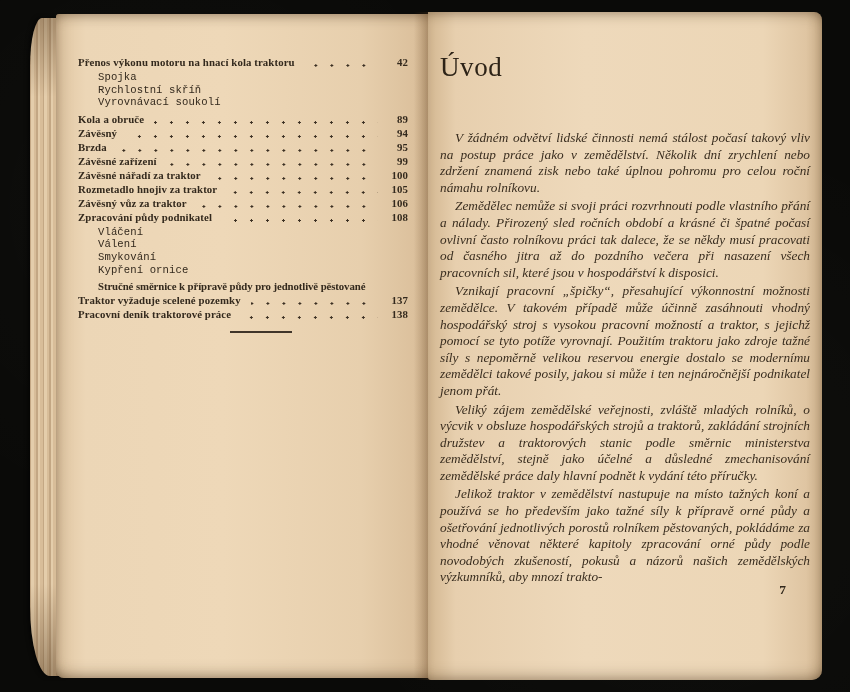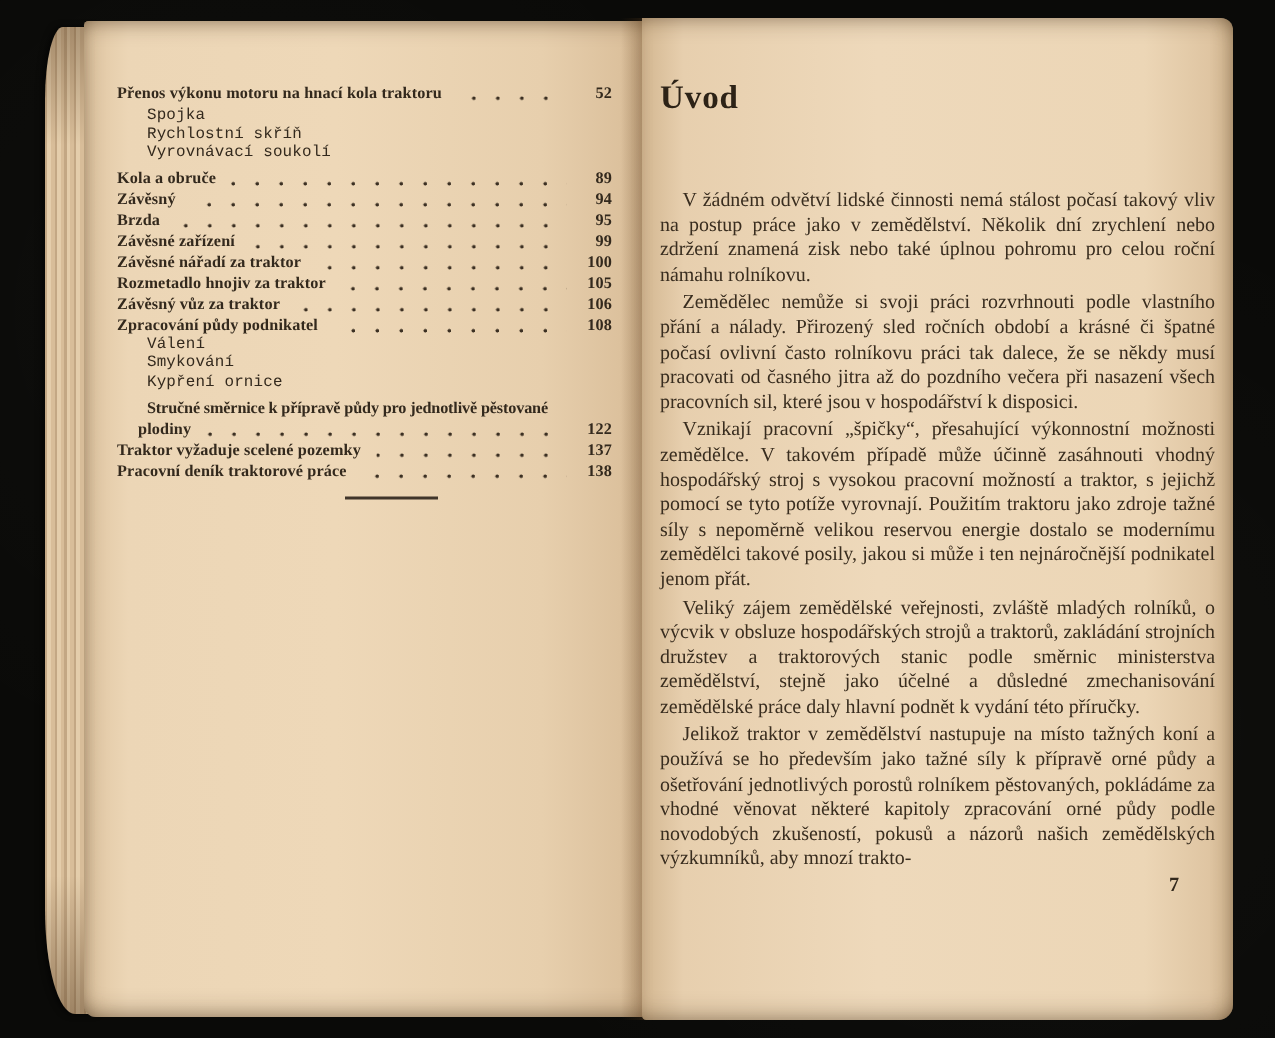--- a/index.html
+++ b/index.html
@@ -99,26 +99,27 @@
     border-top:2px solid #40352a;
     margin:10px 0 0 152px;
   }
 
   
   .intro{
     position:relative;height:100%;
     padding:40px 12px 0 12px;
   }
   .chapter-title{
-    font-size:22px;font-weight:bold;
+    font-size:27px;font-weight:normal;
     letter-spacing:.6px;
     color:#2d2317;
     margin:0 0 47px 0;
   }
   .intro p{
+    font-style:italic;
     font-size:13.3px;
     line-height:16.6px;
     text-align:justify;
     text-indent:15px;
     color:#392d1f;
     margin-bottom:2px;
   }
   .page-num{
     position:absolute;right:36px;bottom:82px;
     font-weight:bold;font-size:13.5px;
@@ -132,21 +133,21 @@
 <div class="spread">
 
   <div class="edge-stack"></div>
 
   <div class="page left-page">
     <div class="toc">
 
       <div class="toc-row">
         <span class="toc-label">Přenos výkonu motoru na hnací kola traktoru</span>
         <span class="leader"></span>
-        <span class="toc-page">52</span>
+        <span class="toc-page">42</span>
       </div>
       <div class="toc-row sub first">
         <span class="toc-label">Spojka</span>
       </div>
       <div class="toc-row sub">
         <span class="toc-label">Rychlostní skříň</span>
       </div>
       <div class="toc-row sub last">
         <span class="toc-label">Vyrovnávací soukolí</span>
       </div>
@@ -183,36 +184,34 @@
       <div class="toc-row">
         <span class="toc-label">Závěsný vůz za traktor</span>
         <span class="leader"></span>
         <span class="toc-page">106</span>
       </div>
       <div class="toc-row">
         <span class="toc-label">Zpracování půdy podnikatel</span>
         <span class="leader"></span>
         <span class="toc-page">108</span>
       </div>
+      <div class="toc-row sub first">
+        <span class="toc-label">Vláčení</span>
+      </div>
       <div class="toc-row sub">
         <span class="toc-label">Válení</span>
       </div>
       <div class="toc-row sub">
         <span class="toc-label">Smykování</span>
       </div>
       <div class="toc-row sub last">
         <span class="toc-label">Kypření ornice</span>
       </div>
       <div class="toc-row wrap">
         <span class="toc-label">Stručné směrnice k přípravě půdy pro jednotlivě pěstované</span>
-      </div>
-      <div class="toc-row cont">
-        <span class="toc-label">plodiny</span>
-        <span class="leader"></span>
-        <span class="toc-page">122</span>
       </div>
       <div class="toc-row">
         <span class="toc-label">Traktor vyžaduje scelené pozemky</span>
         <span class="leader"></span>
         <span class="toc-page">137</span>
       </div>
       <div class="toc-row">
         <span class="toc-label">Pracovní deník traktorové práce</span>
         <span class="leader"></span>
         <span class="toc-page">138</span>

